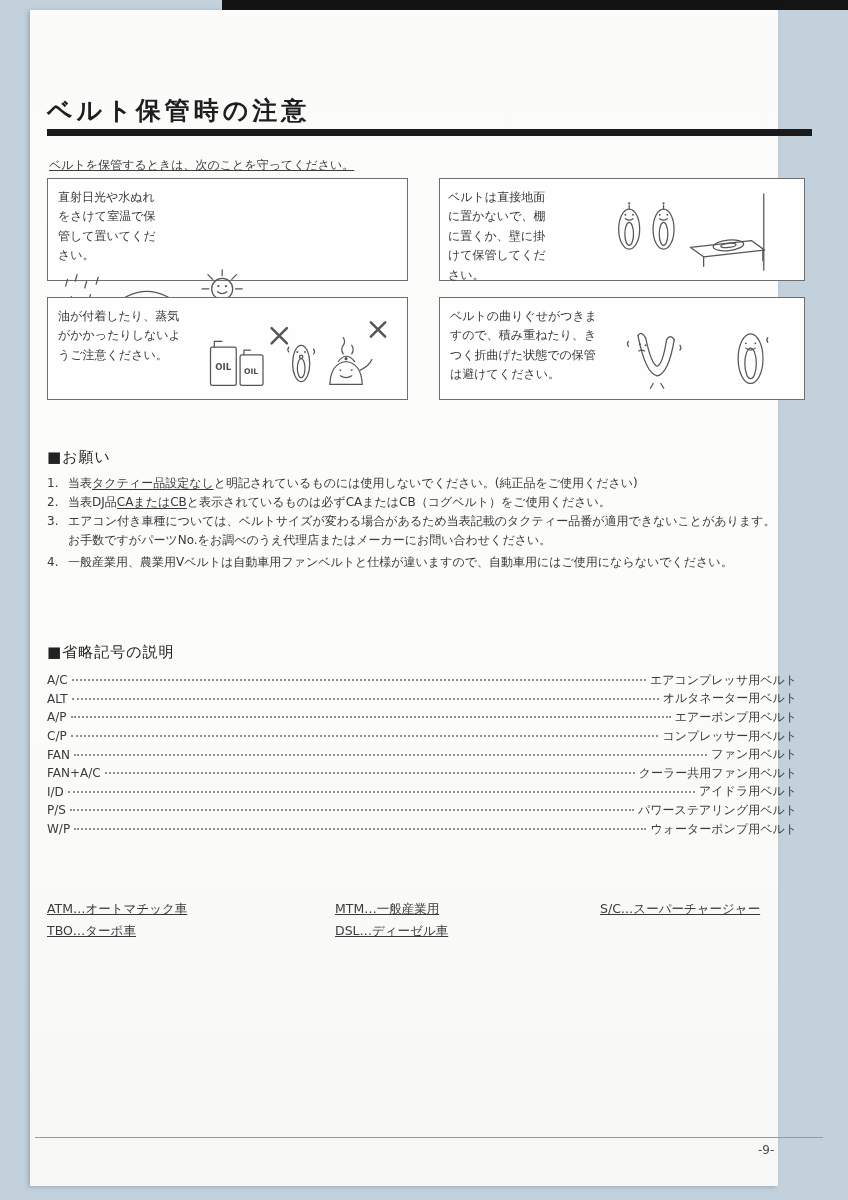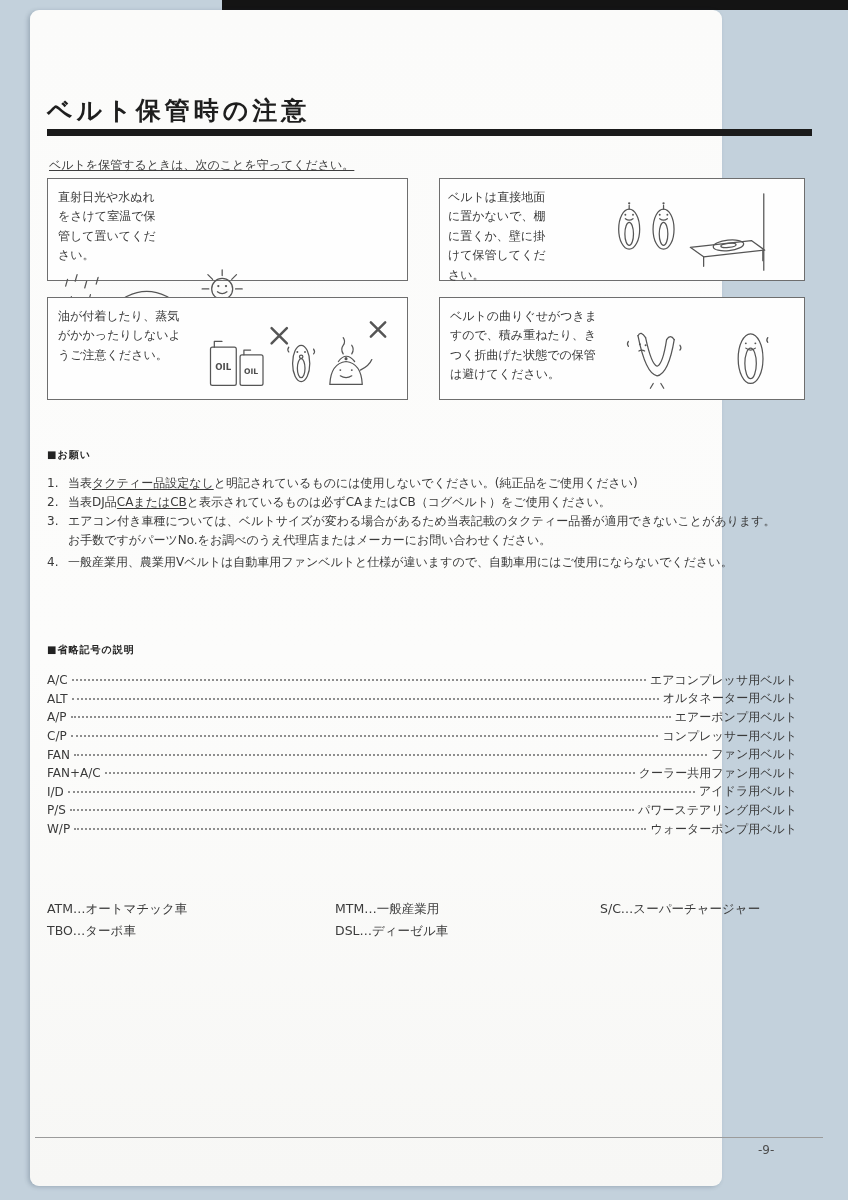--- a/index.html
+++ b/index.html
@@ -1,60 +1,60 @@
 <!DOCTYPE html>
 <html><head>
 <meta charset="utf-8">
 <style>
   * { margin:0; padding:0; box-sizing:border-box; }
   html,body { width:848px; height:1200px; }
   body { font-family:"DejaVu Sans","Liberation Sans",sans-serif; background:#c3d1dc; }
   .canvas { position:relative; width:848px; height:1200px; background:#c3d1dc; overflow:hidden; }
   .top-black-bar { position:absolute; left:222px; top:0; width:626px; height:10px; background:#141414; }
-  .paper { position:absolute; left:30px; top:10px; width:692px; height:1176px;
+  .paper { position:absolute; left:30px; top:10px; width:748px; height:1176px;
            background:linear-gradient(180deg,#fbfbfa 0%,#fcfcfb 55%,#f7f7f5 100%);
-           box-shadow:-2px 1px 4px rgba(40,60,80,.25);border-radius:9px; }
+           box-shadow:-2px 1px 4px rgba(40,60,80,.25); }
 
   .page-title { position:absolute; left:17px; top:84px; font-size:25px; font-weight:bold;
                 color:#1e1e1e; letter-spacing:4px; }
   .title-rule { position:absolute; left:17px; top:119px; width:765px; height:7px; background:#1b1b1b; }
   .intro { position:absolute; left:19px; top:147px; font-size:12px; color:#3e3e3e;text-decoration:underline; }
 
   .box { position:absolute; border:1px solid #6e6e6e; background:#fefefe;
          display:flex; align-items:flex-start; padding:9px 6px 5px 10px; }
   .box-1 { left:17px;  top:168px; width:361px; height:103px;flex-direction:column; }
   .box-2 { left:409px; top:168px; width:366px; height:103px;padding-left:8px; }
   .box-3 { left:17px;  top:287px; width:361px; height:103px; }
   .box-4 { left:409px; top:287px; width:366px; height:103px; }
   .box-text { font-size:12px; line-height:1.62; color:#3a3a3a; word-break:break-all; flex-shrink:0; }
   .box-1 .box-text, .box-2 .box-text { width:104px; }
   .box-3 .box-text { width:130px; }
   .box-4 .box-text { width:152px; }
   .box-art { flex:1; height:100%; display:flex; align-items:center; justify-content:center; }
   .box-art svg { width:100%; height:84px; }
 
-  .sec-heading { position:absolute; font-size:10px; font-weight:bold; color:#222; letter-spacing:1px; }
+  .sec-heading { position:absolute; font-size:15px; font-weight:normal; color:#222; letter-spacing:1px; }
   .onegai-heading { left:17px; top:438px; }
   .onegai-list { position:absolute; left:17px; top:464px; width:768px; font-size:12px; color:#3a3a3a; }
   .onegai-item { display:flex; line-height:19px; }
   .onegai-item .num { width:21px; flex-shrink:0; }
   .onegai-item .txt { flex:1; word-break:break-all; }
   .onegai-item .u { text-decoration:underline; text-underline-offset:2px; }
   .onegai-item .cont { display:block; }
   .onegai-item.gap { margin-top:3px; }
 
   .abbr-heading { left:17px; top:633px; }
   .abbr-list { position:absolute; left:17px; top:661px; width:750px; }
   .abbr-row { display:flex; align-items:center; height:18.6px; font-size:12px; color:#3a3a3a; }
   .abbr-code { flex-shrink:0; }
   .abbr-leader { flex:1; height:0; border-bottom:2px dotted #8e8e8e; margin:0 4px; align-self:center; }
   .abbr-desc { flex-shrink:0; }
 
   .vehicle-table { position:absolute; left:17px; top:888px; width:765px; font-size:12.5px; color:#3a3a3a; }
-  .vehicle-row { display:flex; height:22px; align-items:center; }
+  .vehicle-row { display:flex; height:22px; align-items:center;text-decoration:underline; }
   .v-cell-1 { width:288px; } .v-cell-2 { width:265px; } .v-cell-3 { flex:1; }
 
   .footer-rule { position:absolute; left:5px; top:1127px; width:788px; height:1px; background:#9b9b9b; }
   .page-number { position:absolute; left:728px; top:1133px; font-size:12px; color:#4d4d4d; }
 
   svg g.line { fill:none; stroke:#555; stroke-width:1.3; stroke-linecap:round; stroke-linejoin:round; }
   svg g.dots { fill:#555; stroke:none; }
   svg g.oil  { font-size:9px; font-weight:bold; fill:#4d4d4d; stroke:none; }
 </style>
 </head>

